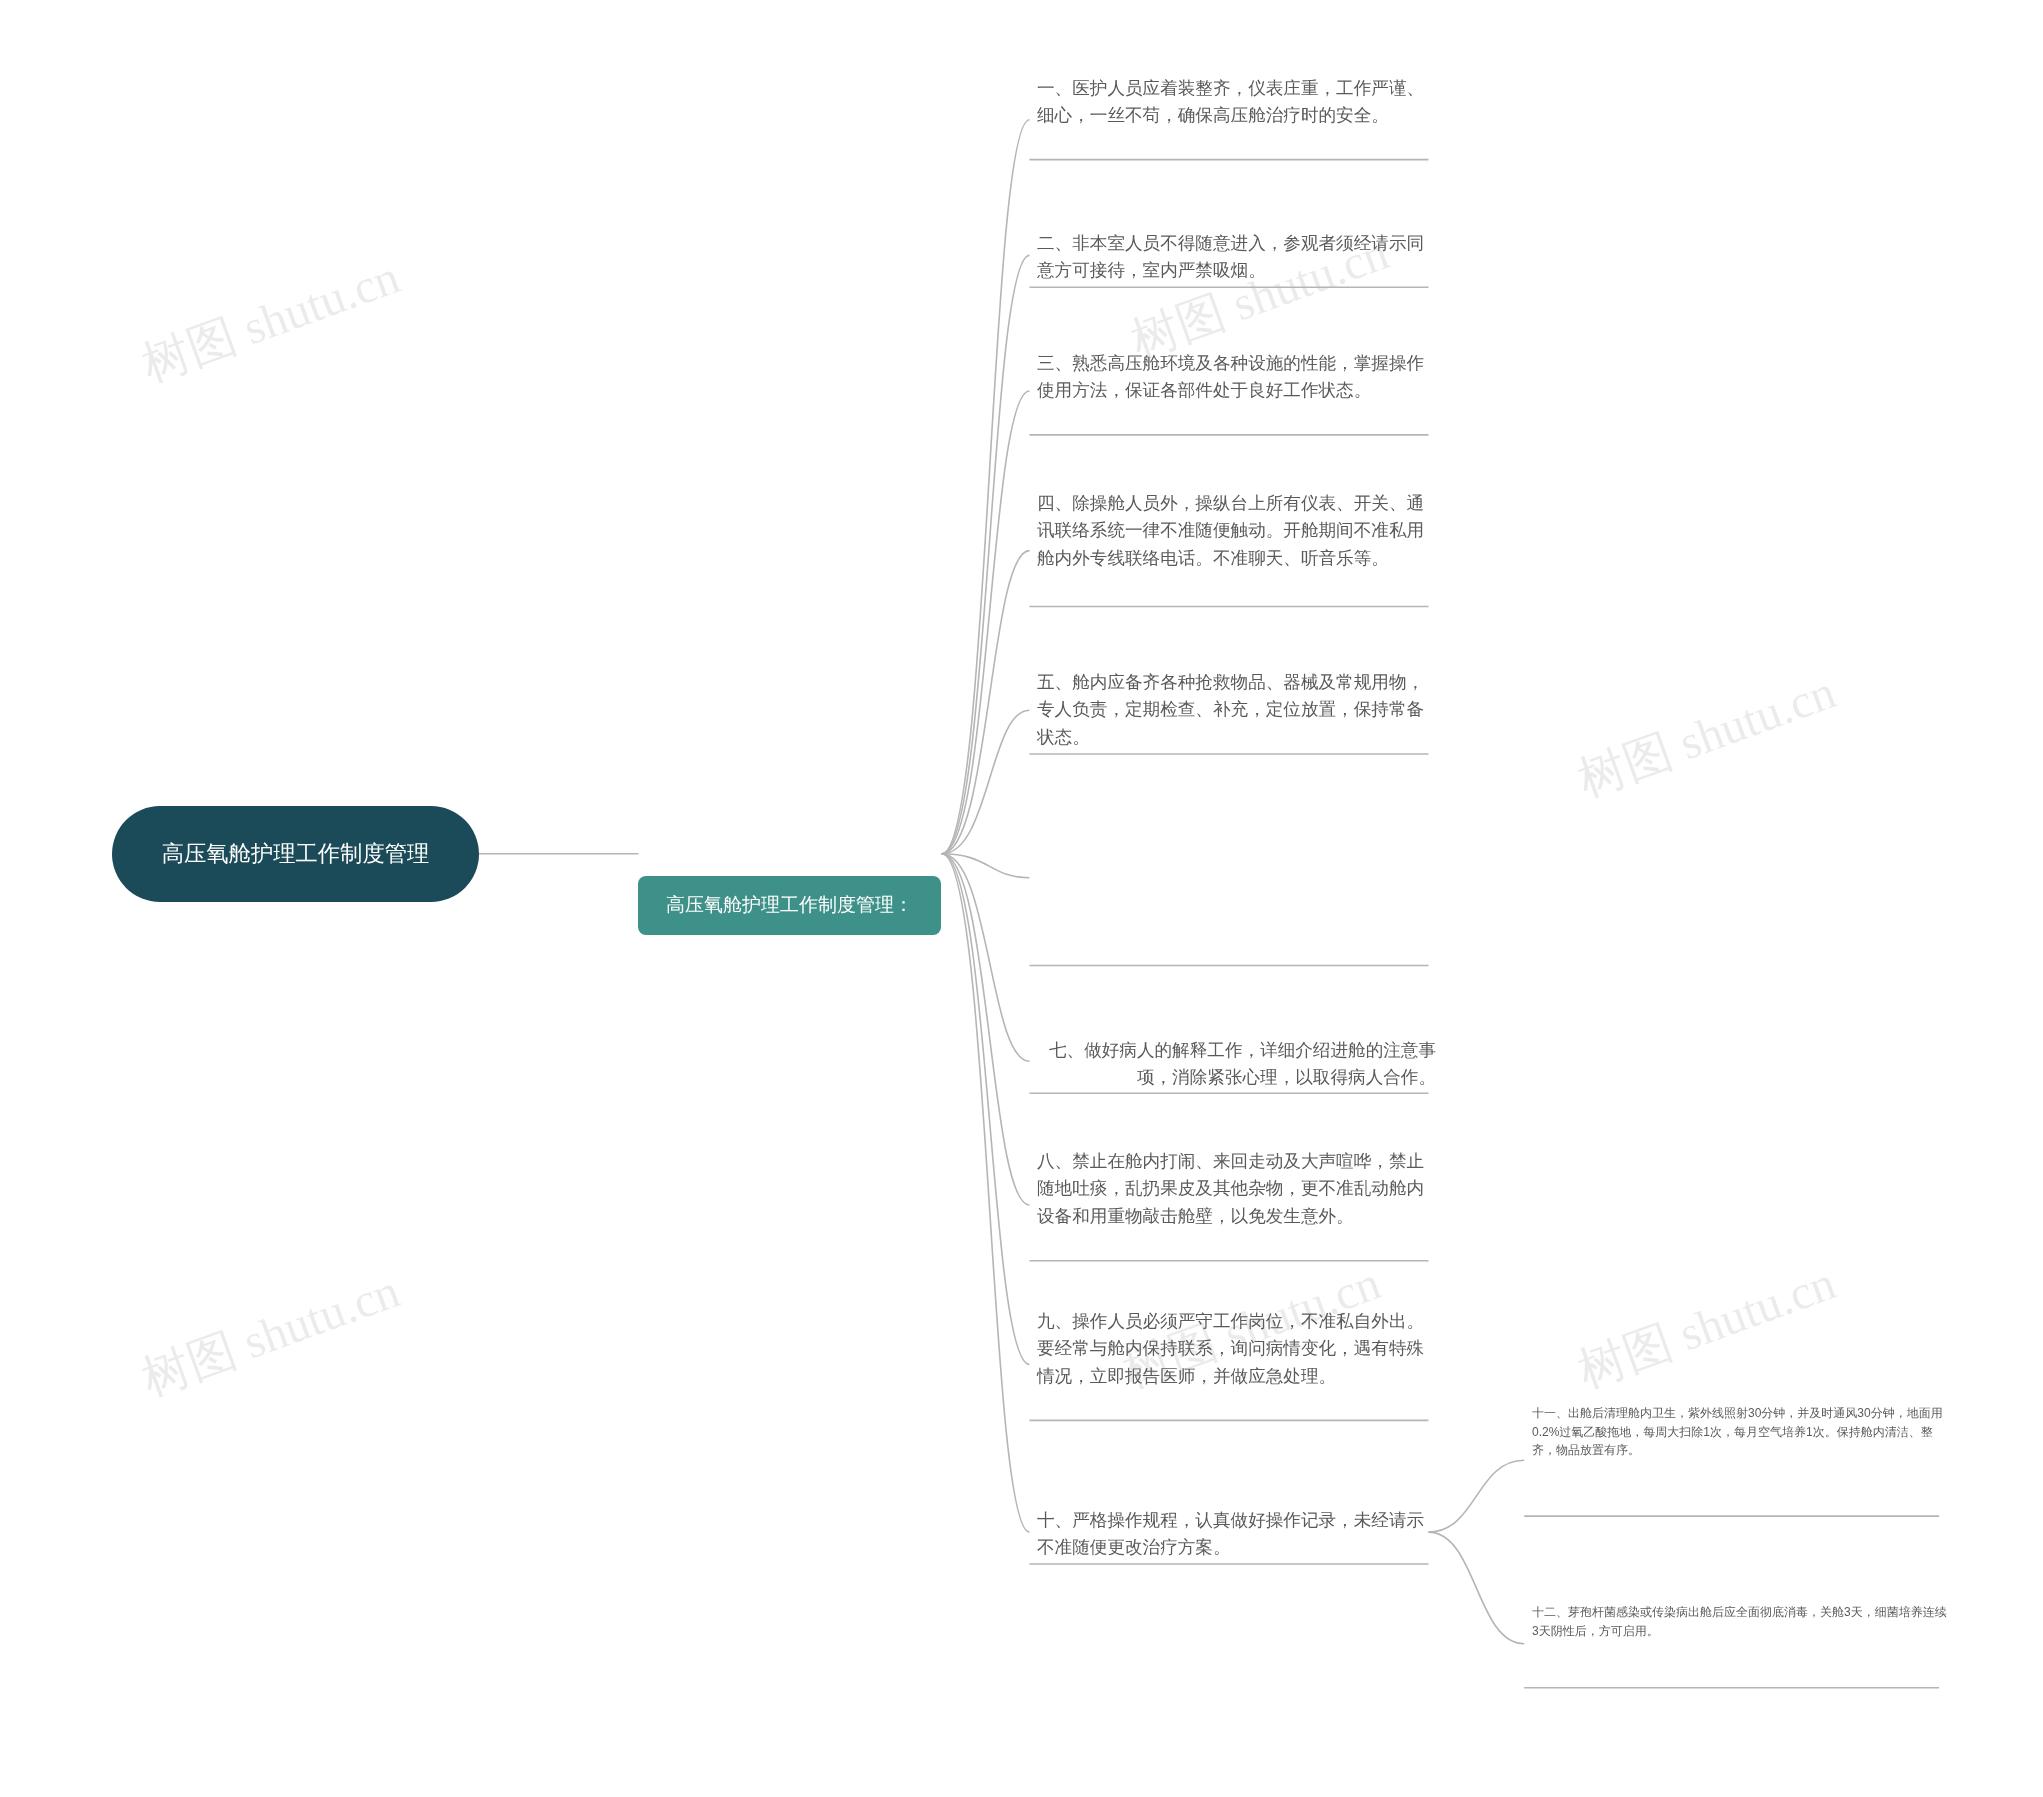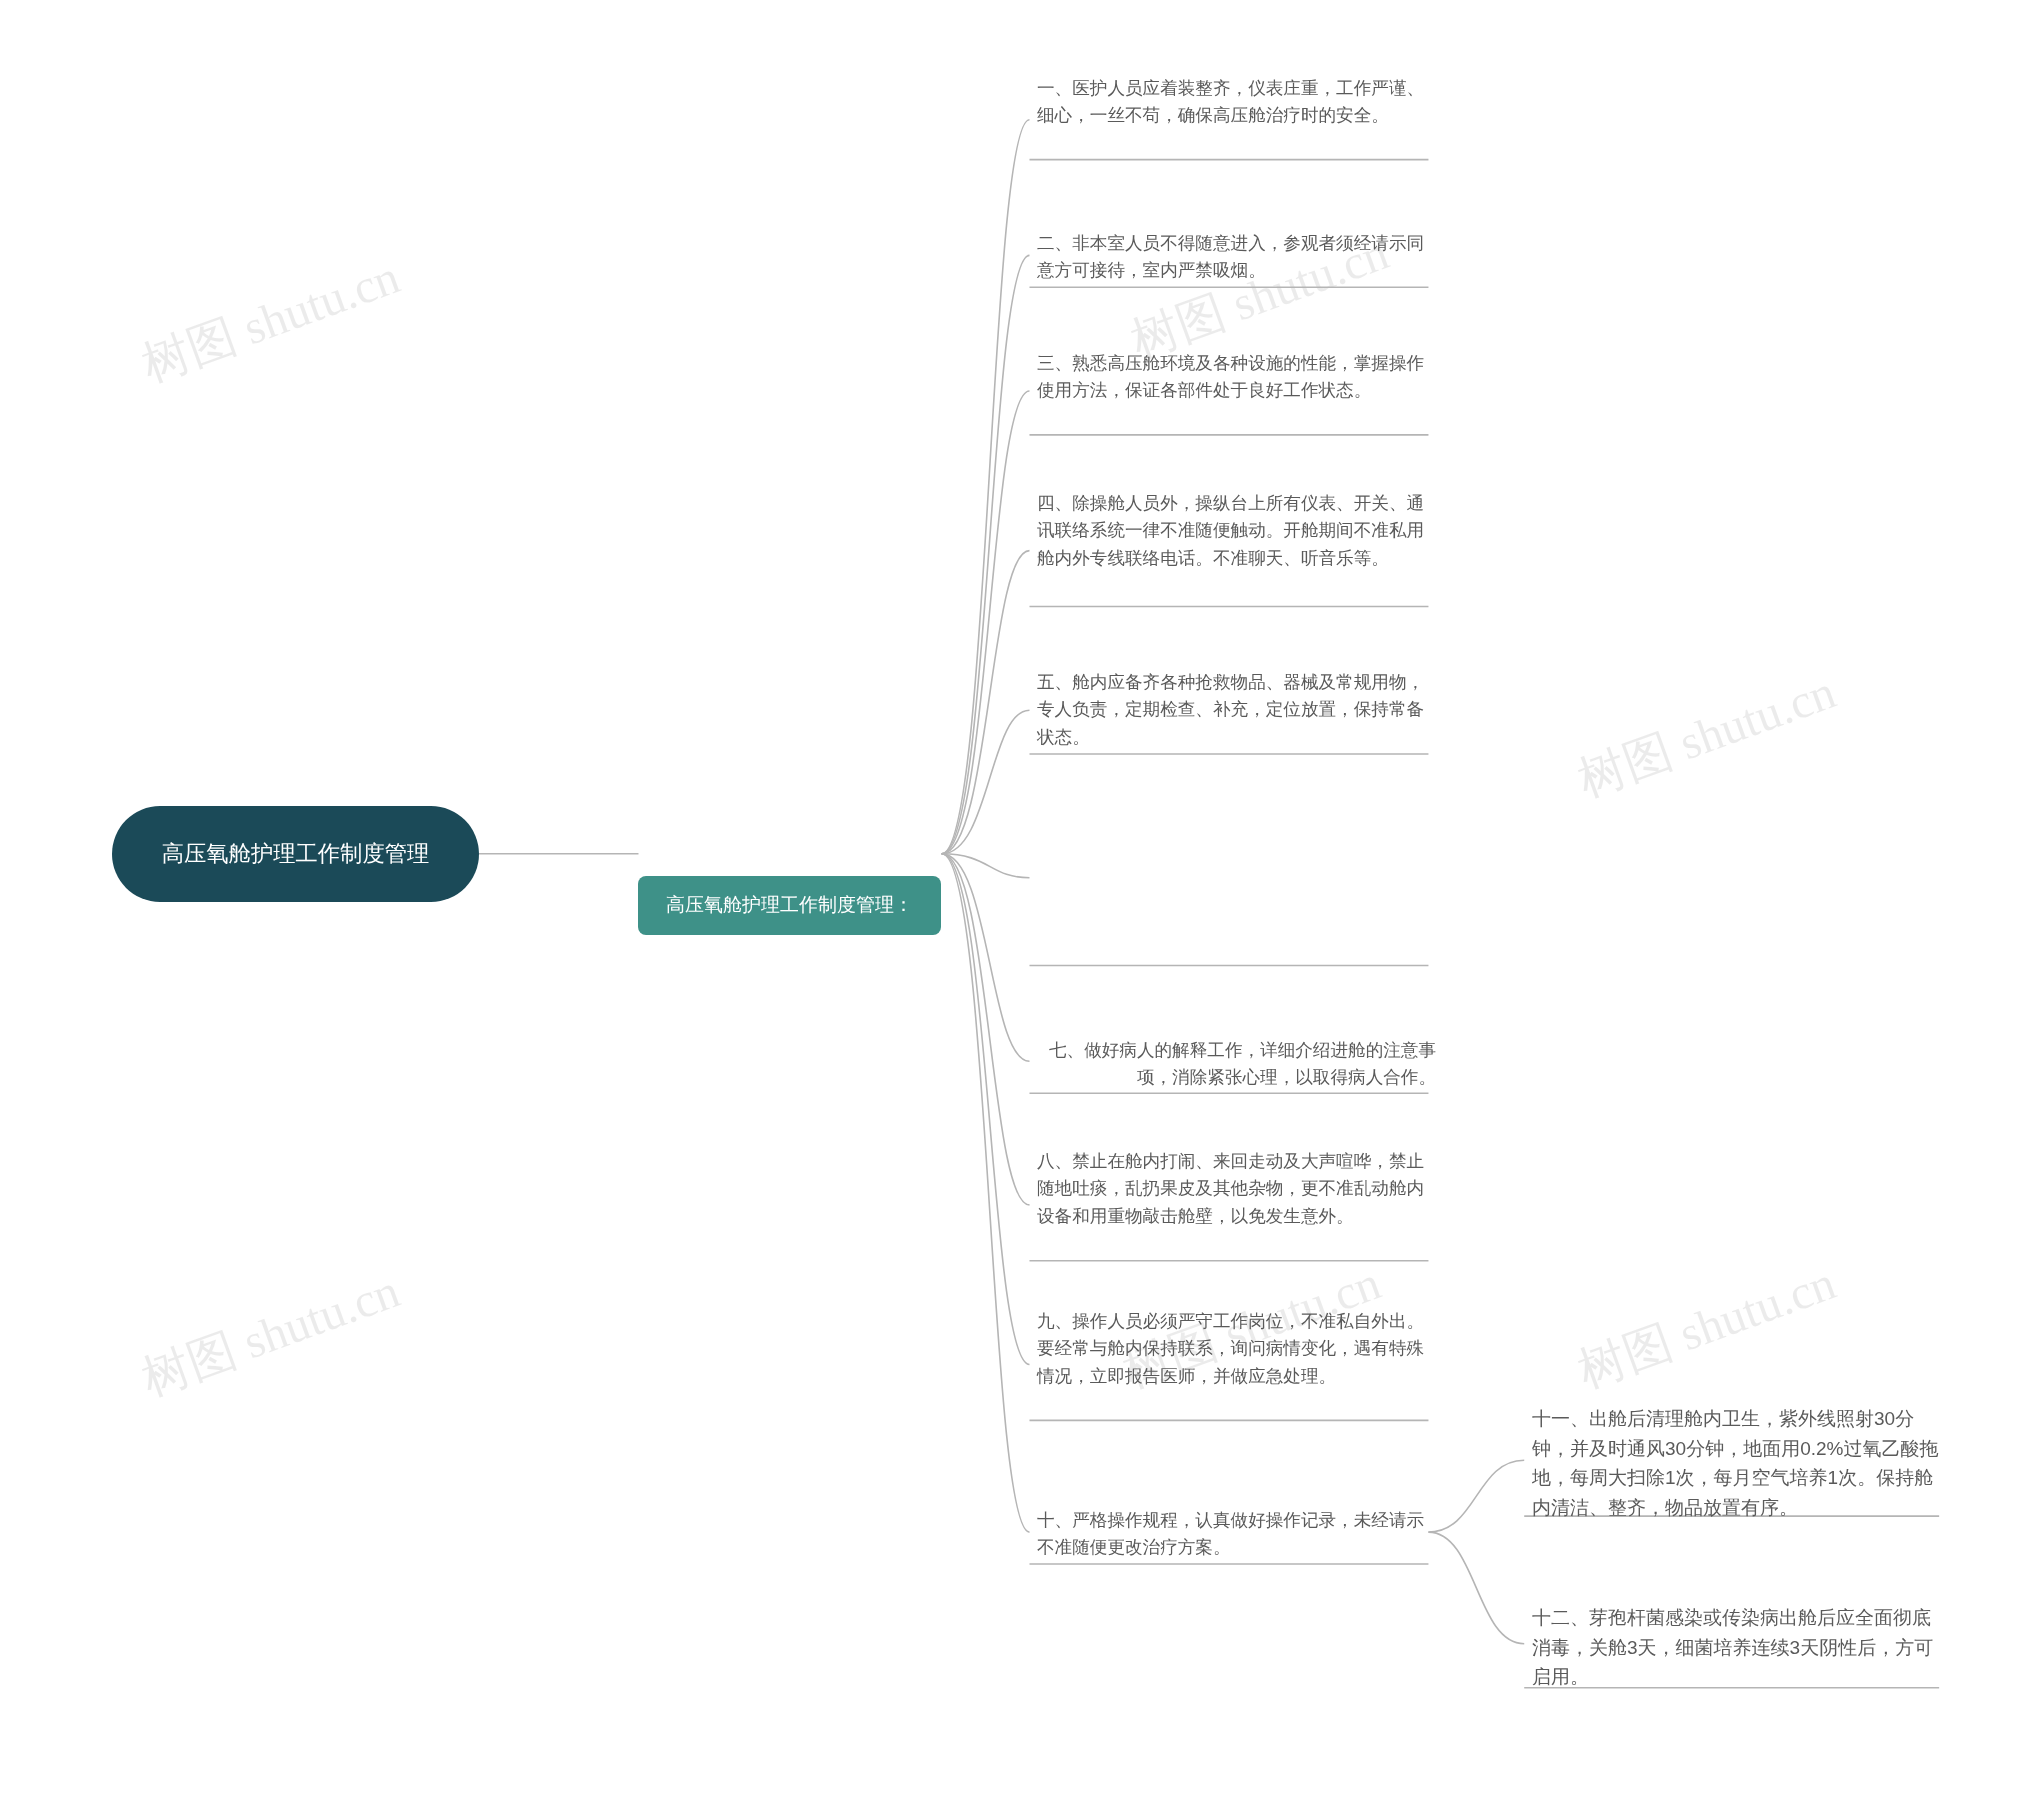--- a/index.html
+++ b/index.html
@@ -56,21 +56,21 @@
     font-size: 17.6px;
     text-align: left;
     width: 399px;
     padding: 3.2px 0;
     line-height: 1.55;
     justify-content: flex-start;
     align-items: flex-start;
   }
   .leaf-node-r {
     color: #5a5a5a;
-    font-size: 19px;
+    font-size: 12px;
     text-align: left;
     width: 415px;
     padding: 3.2px 0;
     line-height: 1.55;
     justify-content: flex-start;
     align-items: flex-start;
   }
   .watermark {
     position: absolute;
     font-family: "Times New Roman", serif;

